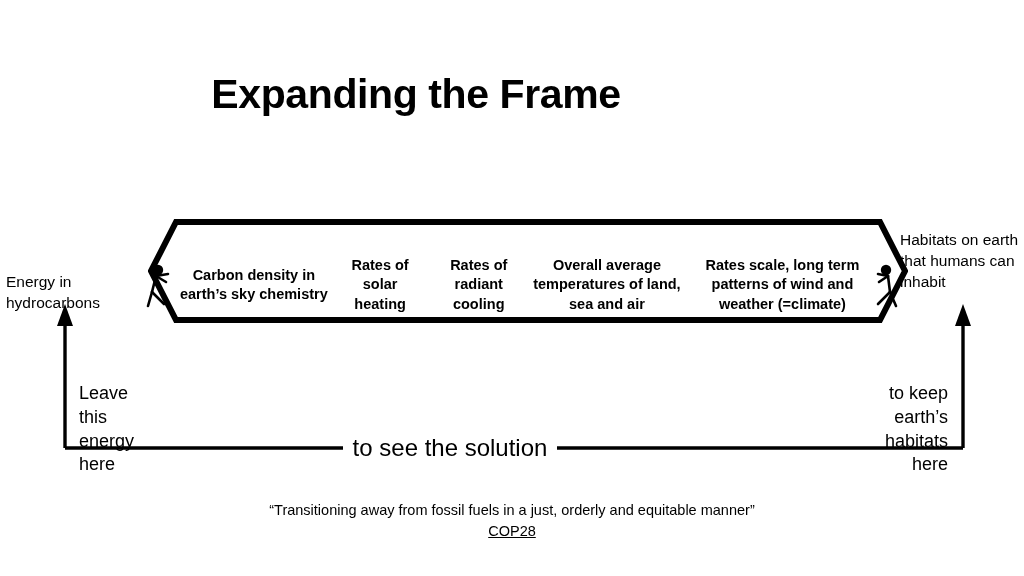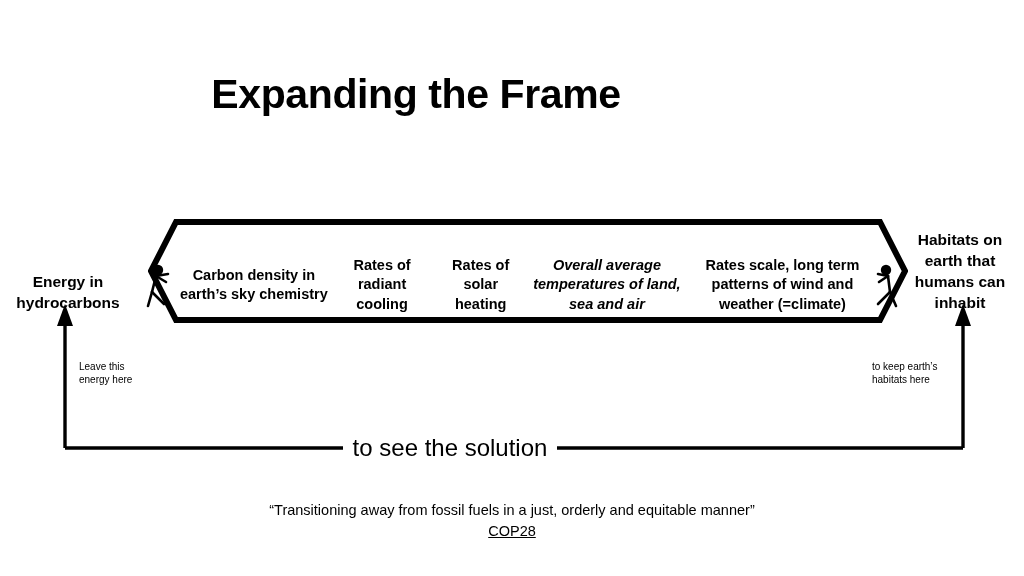--- a/index.html
+++ b/index.html
@@ -60,39 +60,38 @@
   .cell {
     text-align: center;
     font-size: 14.5px;
     font-weight: bold;
     line-height: 1.34;
     padding: 0 4px;
   }
   .cell-0 { width: 150px; }
   .cell-1 { width: 94px; }
   .cell-2 { width: 90px; }
-  .cell-3 { width: 150px; font-style: italic; }
+  .cell-3 { width: 150px; }
   .cell-4 { width: 190px; }
 
   
   .figure {
     position: absolute;
     width: 48px;
     height: 52px;
   }
   #figure-left { left: 146px; top: 262px; }
   #figure-right { left: 852px; top: 260px; }
 
   
   .side-label {
     position: absolute;
     font-size: 15.5px;
     line-height: 1.35;
-    text-align: center;
-    font-weight: bold;
+    text-align: left;
   }
   #label-energy {
     left: 6px;
     top: 248px;
     width: 124px;
     margin-top: 24px;
   }
   #label-habitats {
     left: 900px;
     top: 230px;
@@ -104,33 +103,35 @@
     position: absolute;
     left: 0;
     top: 280px;
     width: 1024px;
     height: 190px;
   }
 
   
   .bracket-text {
     position: absolute;
-    font-size: 10px;
+    font-size: 18px;
     line-height: 1.32;
+    margin-top: 22px;
   }
   #text-leave {
     left: 79px;
     top: 360px;
     width: 72px;
     text-align: left;
   }
   #text-keep {
     left: 872px;
     top: 360px;
     width: 76px;
+    text-align: right;
   }
 
   
   #solution {
     position: absolute;
     left: 0;
     top: 436px;
     width: 900px;
     text-align: center;
     font-size: 24px;
@@ -162,22 +163,22 @@
 <div id="slide">
 
   <div id="title">Expanding the Frame</div>
 
   <div id="band">
     <svg width="760" height="104" viewBox="0 0 760 104">
       <polygon points="28,3 732,3 757,52 732,101 28,101 3,52" fill="#ffffff" stroke="#000000" stroke-width="6" stroke-linejoin="miter"></polygon>
     </svg>
     <div id="band-cells">
       <div class="cell cell-0">Carbon density in earth’s sky chemistry</div>
+      <div class="cell cell-2">Rates of solar heating</div>
       <div class="cell cell-1">Rates of radiant cooling</div>
-      <div class="cell cell-2">Rates of solar heating</div>
       <div class="cell cell-3">Overall average temperatures of land, sea and air</div>
       <div class="cell cell-4">Rates scale, long term patterns of wind and weather (=climate)</div>
     </div>
   </div>
 
   <div class="figure" id="figure-left">
     <svg width="48" height="52" viewBox="0 0 48 52">
       <g stroke="#000000" stroke-width="2.6" fill="none" stroke-linecap="round">
         <circle cx="12" cy="8" r="5.2" fill="#000000" stroke="none"></circle>
         <path d="M10 14 L22 12"></path>

